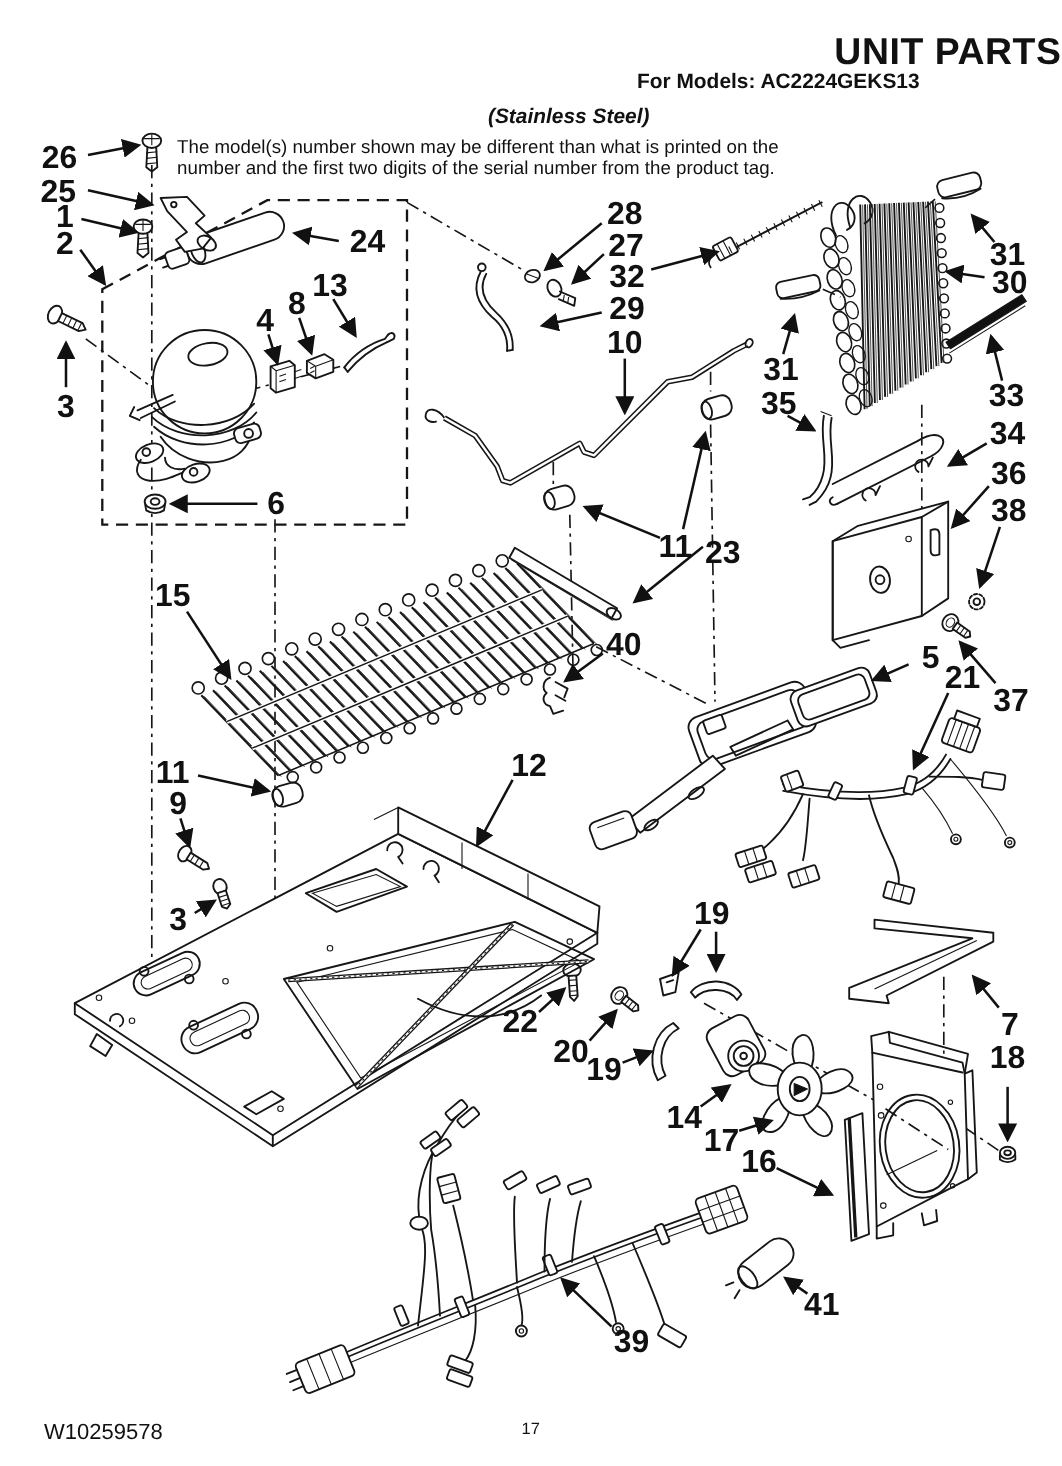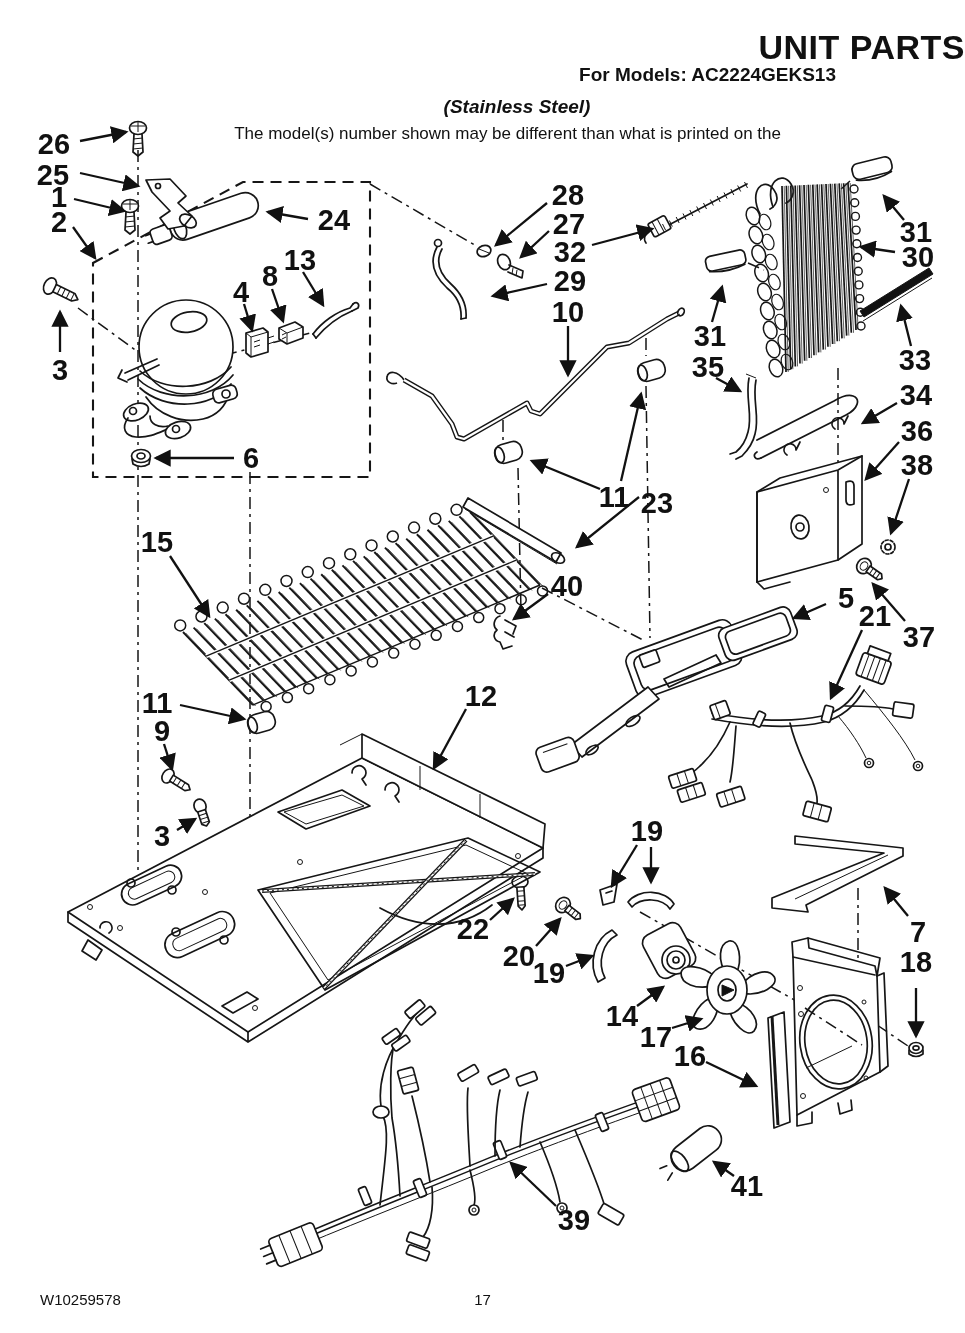--- a/index.html
+++ b/index.html
@@ -1,42 +1,43 @@
 <!DOCTYPE html>
 <html><head>
 <meta charset="utf-8">
 <style>
   html,body{margin:0;padding:0;background:#fff;}
   body{width:965px;height:1333px;position:relative;font-family:"Liberation Sans",sans-serif;color:#111;overflow:hidden;}
   .abs{position:absolute;}
   .page-title{top:28px;left:0;width:965px;text-align:right;font-size:34px;font-weight:700;letter-spacing:.5px;}
   .models-line{top:64px;left:0;width:823px;text-align:right;font-size:19px;font-weight:700;margin-left:13px;}
   .finish-line{top:96px;left:517px;transform:translateX(-50%);font-size:19px;font-weight:700;white-space:nowrap;font-style:italic;}
-  .disclaimer{top:124px;left:471px;transform:translateX(-50%);width:620px;text-align:right;font-size:17px;line-height:19px;}
-  .footer-doc{top:1291px;left:40px;font-size:15px;}
+  .disclaimer{top:124px;left:471px;transform:translateX(-50%);width:620px;text-align:left;font-size:17px;line-height:19px;}
+  .footer-doc{top:1291px;left:40px;font-size:20px;}
   .footer-page{top:1291px;left:0;width:965px;text-align:center;font-size:15px;}
   svg{position:absolute;top:0;left:0;}
   svg *{vector-effect:none;}
   .ln{stroke:#161616;fill:none;stroke-width:1.7;stroke-linecap:round;stroke-linejoin:round;}
   .fw{stroke:#161616;fill:#fff;stroke-width:1.7;stroke-linejoin:round;}
   .fb{stroke:#161616;fill:#111;stroke-width:1;stroke-linejoin:round;}
   .dd{stroke:#161616;fill:none;stroke-width:1.5;stroke-dasharray:12 5 3 5;}
   .db{stroke:#161616;fill:none;stroke-width:2.1;stroke-dasharray:11 7;}
   .callout{font-family:"Liberation Sans",sans-serif;font-size:29px;font-weight:700;fill:#111;}
   .leader{stroke:#111;stroke-width:2.3;fill:none;}
   .thin{stroke:#161616;stroke-width:1;fill:none;}
 </style>
 </head>
 <body>
 
 <div class="abs page-title">UNIT PARTS</div>
 <div class="abs models-line">For Models: AC2224GEKS13</div>
 <div class="abs finish-line">(Stainless Steel)</div>
 <div class="abs disclaimer">
   <div>The model(s) number shown may be different than what is printed on the</div>
+  <div>number and the first two digits of the serial number from the product tag.</div>
 </div>
 
 <svg id="diagram-svg" width="965" height="1333" viewBox="0 0 965 1333">
   <defs>
     <marker id="ah" viewBox="0 0 10 10" refX="8.5" refY="5" markerWidth="7.5" markerHeight="7.5" orient="auto-start-reverse">
       <path d="M0,0 L10,5 L0,10 Z" fill="#111"></path>
     </marker>
   </defs>
 
   <g>

